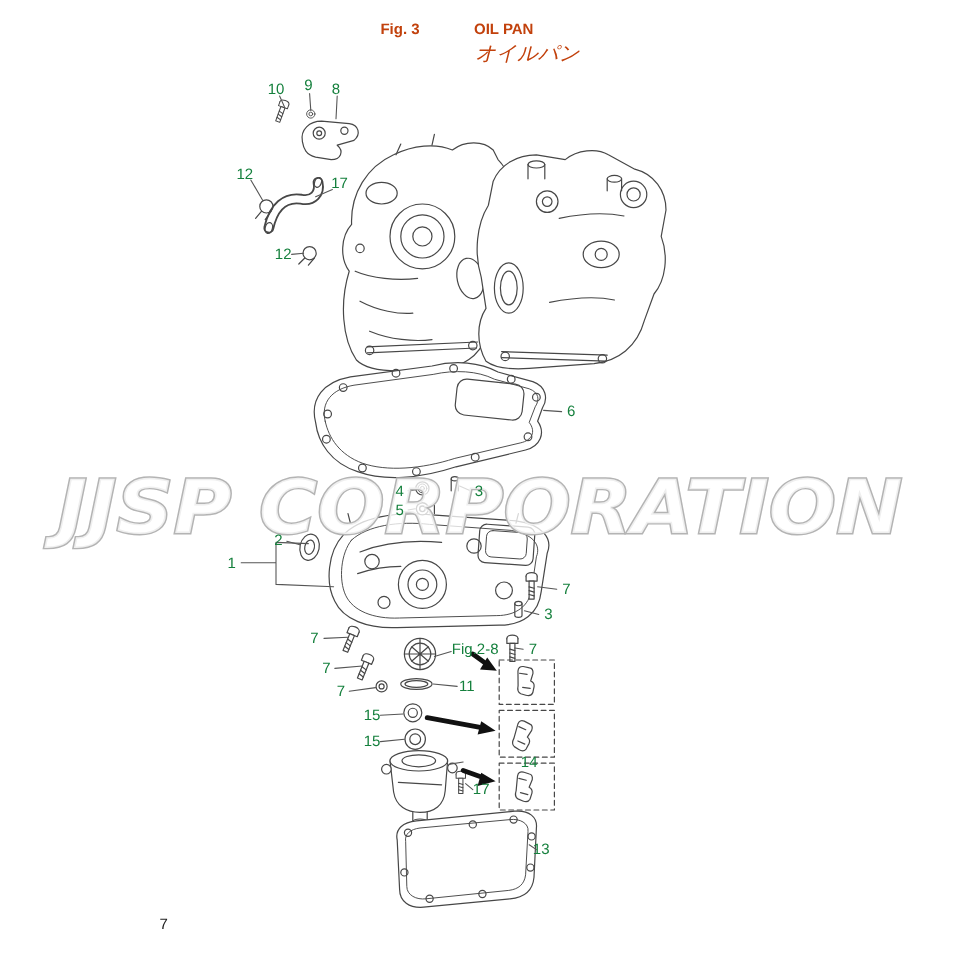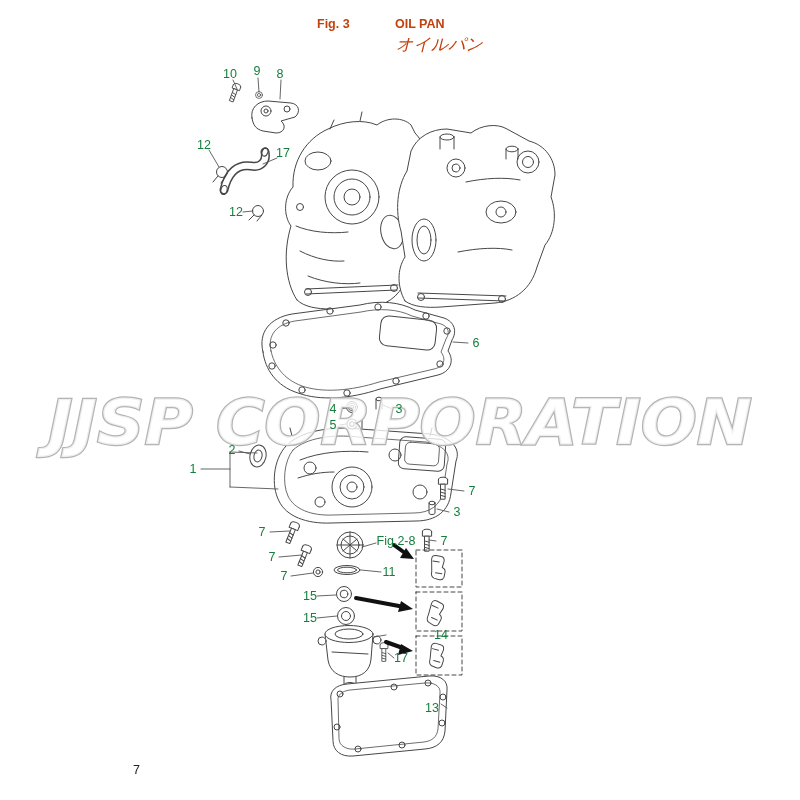--- a/index.html
+++ b/index.html
@@ -284,15 +284,15 @@
 <span class="callout" style="left:262px; top:532px;">7</span>
 <span class="callout" style="left:396px; top:541px;">Fig.2-8</span>
 <span class="callout" style="left:444px; top:541px;">7</span>
 <span class="callout" style="left:272px; top:557px;">7</span>
 <span class="callout" style="left:389px; top:572px;">11</span>
 <span class="callout" style="left:284px; top:576px;">7</span>
 <span class="callout" style="left:310px; top:596px;">15</span>
 <span class="callout" style="left:310px; top:618px;">15</span>
 <span class="callout" style="left:393px; top:635px;margin-left:48px;">14</span>
 <span class="callout" style="left:401px; top:658px;text-align:right;">17</span>
-<span class="callout" style="left:432px; top:708px;">13</span>
+<span class="callout" style="left:451px; top:708px;">13</span>
 
 <span class="pageno">7</span>
 
 </body></html>

